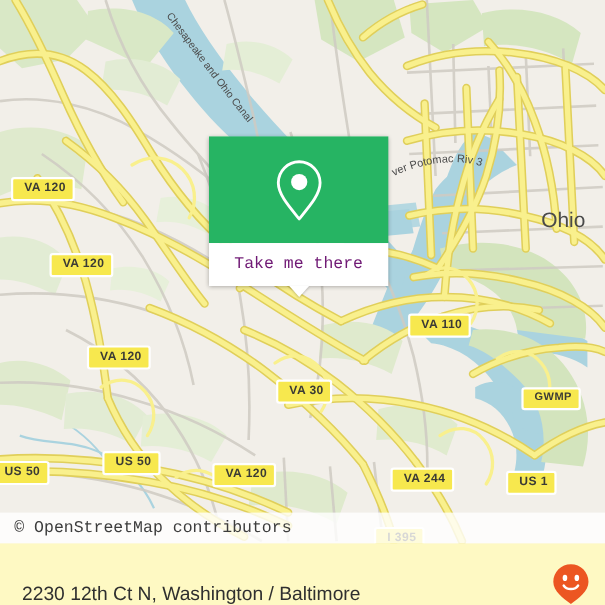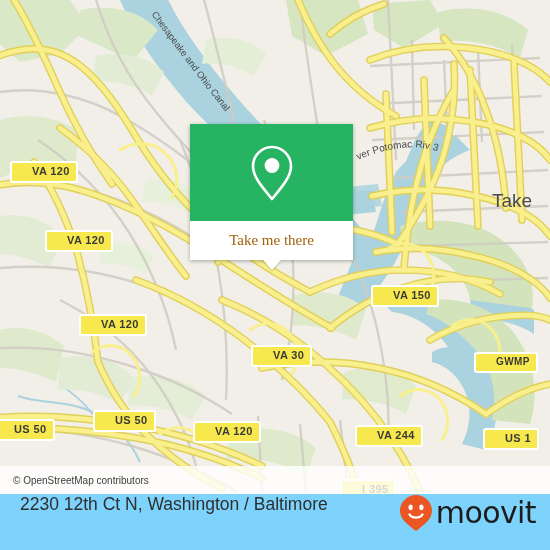--- a/index.html
+++ b/index.html
@@ -39,21 +39,21 @@
   .shield {
     position: absolute;
     background: #f7e84e;
     border: 2px solid #ffffff;
     border-radius: 3px;
     color: #3b3b35;
     font-size: 11px;
     font-weight: bold;
     letter-spacing: 0.4px;
     line-height: 1;
-    padding: 3px 6px 4px 20px;
+    padding: 3px 6px 4px 10px;
     white-space: nowrap;
     box-sizing: border-box;
     font-family: "Liberation Sans", sans-serif;
   }
 
   .place-label {
     position: absolute;
     color: #4a4a4a;
     font-size: 19px;
     font-family: "Liberation Sans", sans-serif;
@@ -76,23 +76,23 @@
     justify-content: center;
   }
   #popup-foot {
     height: 39px;
     background: #ffffff;
     display: flex;
     align-items: center;
     justify-content: center;
   }
   #popup-foot span {
-    color: #a16207;
+    color: #701a75;
     font-size: 15px;
-    font-family: Liberation Serif, serif;
+    font-family: Liberation Mono, monospace;
   }
   #popup-tail {
     position: absolute;
     left: 50%;
     margin-left: -9px;
     top: 136px;
     width: 0;
     height: 0;
     border-left: 9px solid transparent;
     border-right: 9px solid transparent;
@@ -108,34 +108,34 @@
     width: 550px;
     height: 28px;
     background: rgba(255,255,255,0.80);
     display: flex;
     align-items: center;
     box-sizing: border-box;
     padding-left: 13px;
   }
   #attribution span {
     color: #3d3d3d;
-    font-size: 10px;
-    font-family: Liberation Sans, sans-serif;
+    font-size: 15px;
+    font-family: Liberation Mono, monospace;
   }
 
   
   #bottombar {
     position: absolute;
     left: 0;
     top: 494px;
     width: 550px;
     height: 56px;
-    background: #7dd3fc;
+    background: #fef9c3;
     display: flex;
-    align-items: flex-start;
+    align-items: flex-end;
     justify-content: space-between;
     box-sizing: border-box;
     padding: 0 14px 0 20px;
   }
   #address {
     color: #2f2f2f;
     font-size: 17.5px;
     font-family: "Liberation Sans", sans-serif;
     white-space: nowrap;
   }
@@ -340,34 +340,34 @@
       <g fill="#4a4a4a" font-family="Liberation Sans, sans-serif" font-size="9.5">
         <text>
           <textPath href="#canalPath" startOffset="2%">Chesapeake and Ohio Canal</textPath>
         </text>
         <text font-size="10">
           <textPath href="#riverPath" startOffset="0%">ver Potomac Riv 3</textPath>
         </text>
       </g>
     </svg>
 
-    <div class="place-label" style="left:492px; top:190px;">Take</div>
+    <div class="place-label" style="left:492px; top:190px;">Ohio</div>
 
     <div class="shield" style="left:474px; top:352px; font-size:10px;">GWMP</div>
 
     <div class="shield" style="left:10px; top:161px;">VA 120</div>
     <div class="shield" style="left:45px; top:230px;">VA 120</div>
     <div class="shield" style="left:79px; top:314px;">VA 120</div>
     <div class="shield" style="left:251px; top:345px;">VA 30</div>
-    <div class="shield" style="left:371px; top:285px;">VA 150</div>
+    <div class="shield" style="left:371px; top:285px;">VA 110</div>
     <div class="shield" style="left:-8px; top:419px;">US 50</div>
     <div class="shield" style="left:93px; top:410px;">US 50</div>
     <div class="shield" style="left:193px; top:421px;">VA 120</div>
     <div class="shield" style="left:355px; top:425px;">VA 244</div>
-    <div class="shield" style="left:483px; top:428px;">US 1</div>
+    <div class="shield" style="left:460px; top:428px;">US 1</div>
     <div class="shield" style="left:340px; top:479px;">I 395</div>
 
     <div id="popup">
       <div id="popup-head">
         <svg width="46" height="58" viewBox="0 0 46 58">
           <path d="M23,3 C12.5,3 4,11.6 4,22.2 C4,33 14,44 23,55
                    C32,44 42,33 42,22.2 C42,11.6 33.5,3 23,3 Z" fill="none" stroke="#ffffff" stroke-width="2.6" stroke-linejoin="round"></path>
           <circle cx="23" cy="21.5" r="7.4" fill="#ffffff"></circle>
         </svg>
       </div>
@@ -385,17 +385,16 @@
   <div id="bottombar">
     <div id="address">2230 12th Ct N, Washington / Baltimore</div>
     <div id="brand">
       <svg width="34" height="38" viewBox="0 0 34 38">
         <path d="M17,1 C8.2,1 1,8.1 1,16.8 C1,25.6 10,31.8 17,37
                  C24,31.8 33,25.6 33,16.8 C33,8.1 25.8,1 17,1 Z" fill="#ec5622"></path>
         <ellipse cx="11.6" cy="13.4" rx="2.1" ry="2.8" fill="#ffffff"></ellipse>
         <ellipse cx="22.4" cy="13.4" rx="2.1" ry="2.8" fill="#ffffff"></ellipse>
         <path d="M10.5,20.4 C13,24.6 21,24.6 23.5,20.4" stroke="#ffffff" stroke-width="2.3" fill="none" stroke-linecap="round"></path>
       </svg>
-      <span id="brand-text">moovit</span>
     </div>
   </div>
 
 </div>
 
 </body></html>

